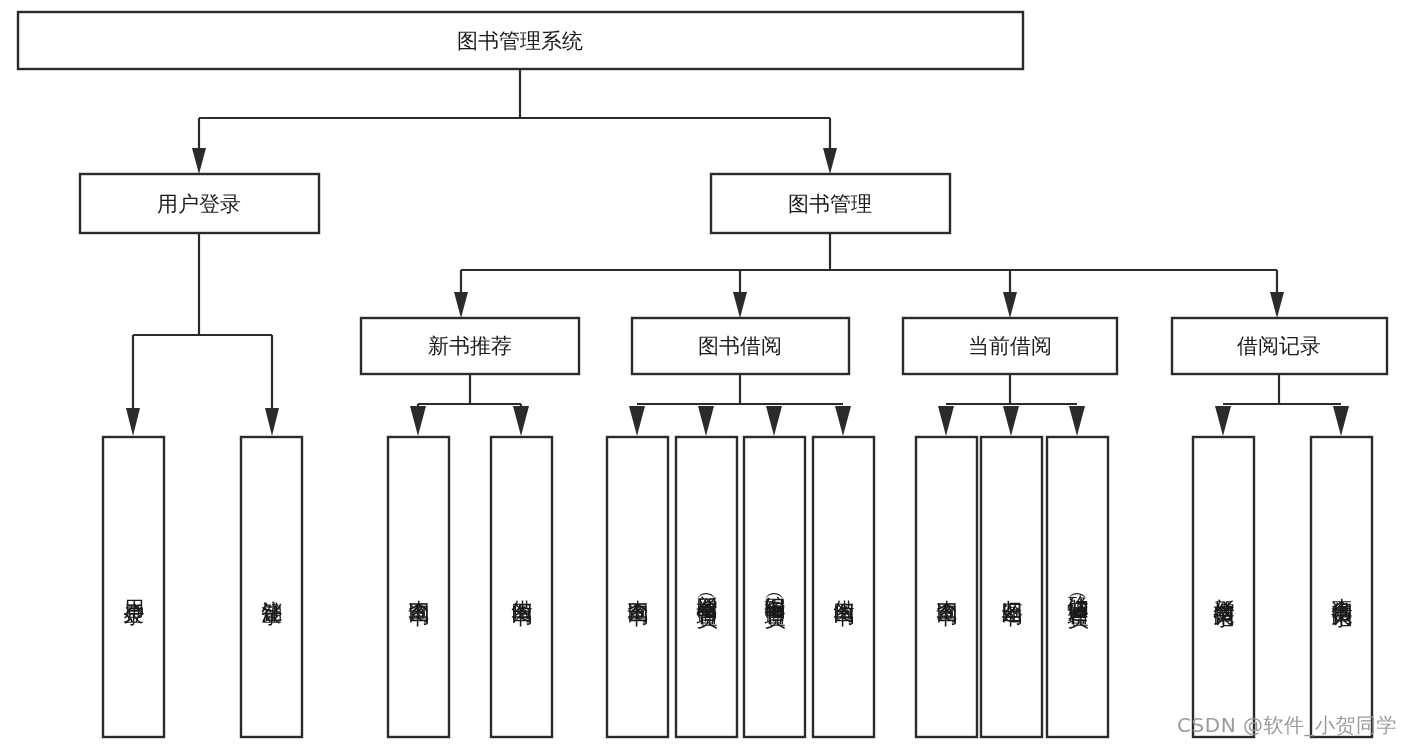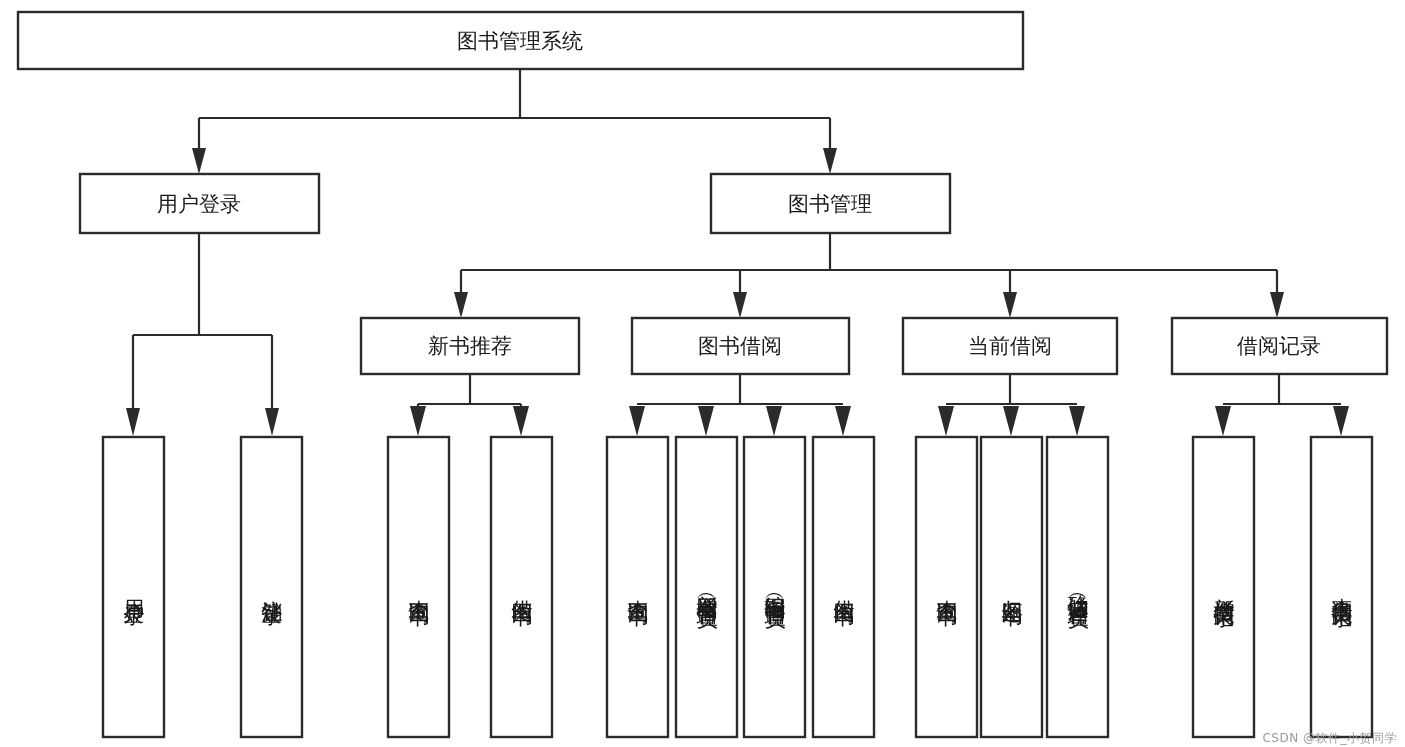--- a/index.html
+++ b/index.html
@@ -62,23 +62,23 @@
     font-size: 21px;
     line-height: 1.18;
     letter-spacing: 2px;
     color: #1a1a1a;
     white-space: nowrap;
     pointer-events: none;
   }
   .watermark {
     position: absolute;
     right: 8px;
-    bottom: 0;
-    font-family: "DejaVu Sans", "Liberation Sans", sans-serif;
-    font-size: 12px;
+    bottom: 8px;
+    font-family: "DejaVu Sans", "Liberation Sans", sans-serif;
+    font-size: 20px;
     color: #9a9a9a;
     letter-spacing: 0.5px;
     white-space: nowrap;
   }
 </style>
 </head>
 <body>
 
 <div id="diagram-root">
 

